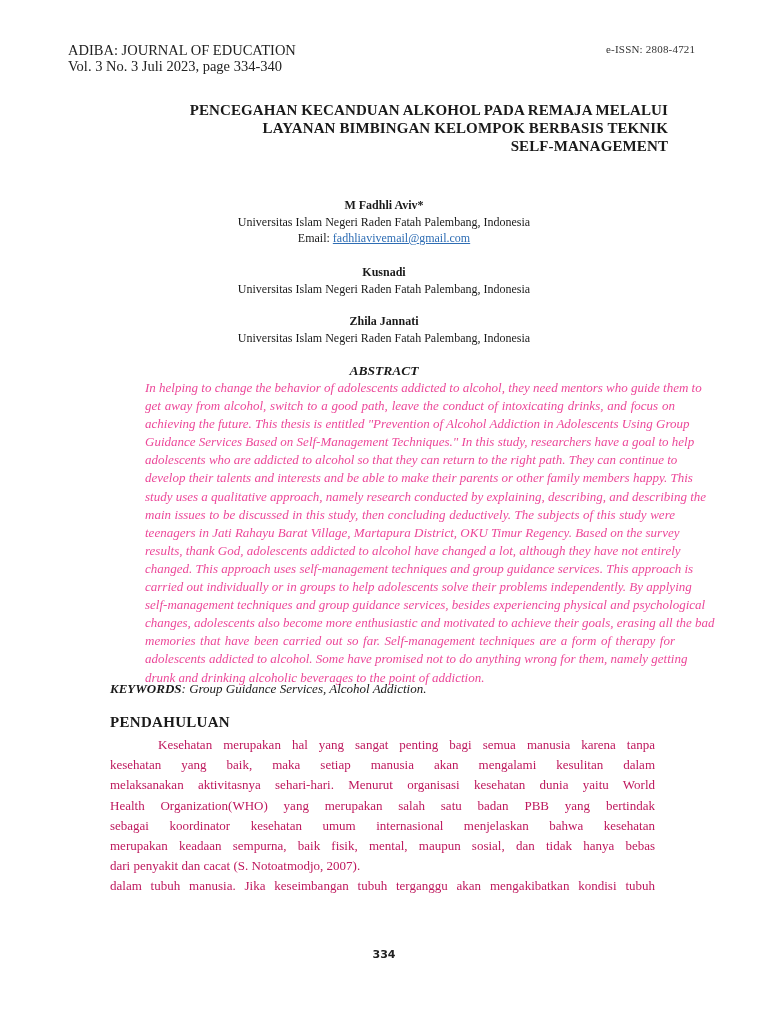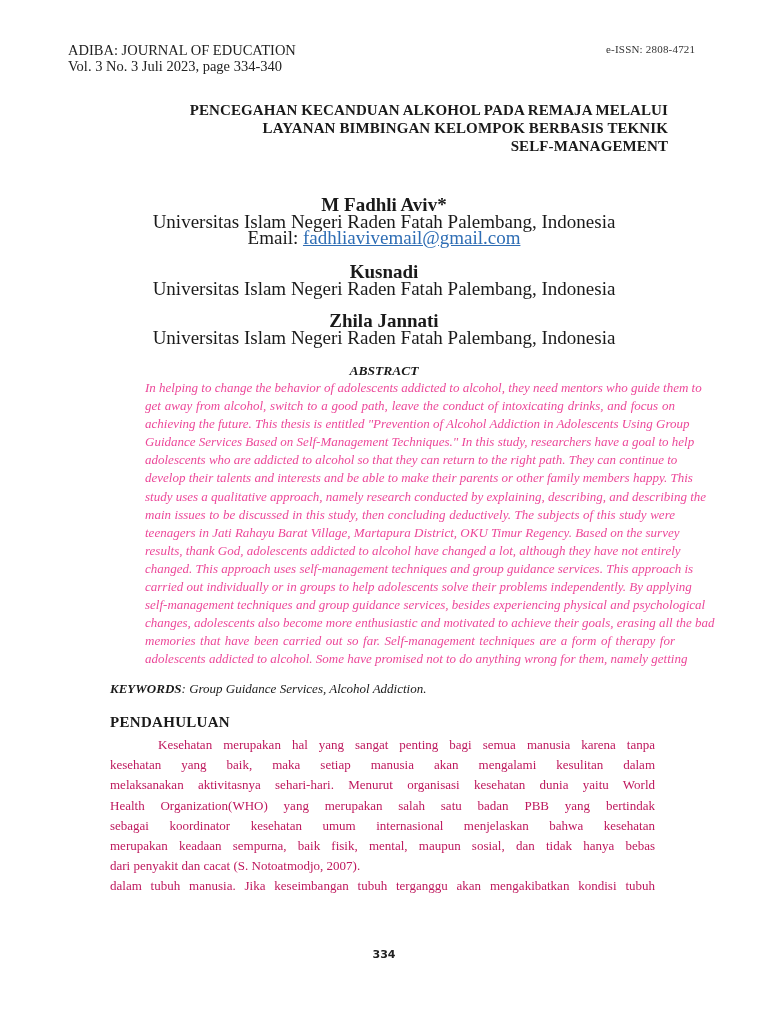--- a/index.html
+++ b/index.html
@@ -4,21 +4,21 @@
   <style>
     html, body { margin: 0; padding: 0; background: #ffffff; }
     body { width: 768px; height: 1024px; position: relative; overflow: hidden;
            font-family: "Liberation Serif", "DejaVu Serif", serif; color: #1a1a1a; }
     .abs { position: absolute; }
     .journal { left: 68px; top: 42px; font-size: 14.5px; line-height: 16px; color: #222; }
     .journal div { white-space: nowrap; }
     .issn { left: 606px; top: 43px; font-size: 11px; color: #333; letter-spacing: 0.2px; }
     .title { left: 100px; width: 568px; top: 101px; text-align: right; font-weight: bold;
              font-size: 15px; line-height: 18px; color: #1a1a1a; letter-spacing: 0.1px; }
-    .author-block { left: 100px; width: 568px; text-align: center; font-size: 19px; line-height: 16.5px; }
+    .author-block { left: 100px; width: 568px; text-align: center; font-size: 12px; line-height: 16.5px; }
     .author-name { font-weight: bold; }
     .email-link { color: #2e6db4; text-decoration: underline; }
     .abstract-title { left: 100px; width: 568px; top: 363px; text-align: center; font-weight: bold;
                       font-style: italic; font-size: 13.5px; }
     .abstract { left: 145px; width: 530px; top: 379px; font-style: italic; font-size: 13px;
                 line-height: 18.1px; text-align: justify; color: #ec4899; }
     .abstract .ln { display: block; text-align: justify; text-align-last: justify; white-space: nowrap; height: 18.1px; overflow: visible; }
     .abstract .ln.last { text-align-last: left; }
     .keywords { left: 110px; top: 681px; font-size: 13px; font-style: italic; }
     .keywords .kw-label { font-weight: bold; }
@@ -75,20 +75,21 @@
   <span class="ln">study uses a qualitative approach, namely research conducted by explaining, describing, and describing the</span>
   <span class="ln">main issues to be discussed in this study, then concluding deductively. The subjects of this study were</span>
   <span class="ln">teenagers in Jati Rahayu Barat Village, Martapura District, OKU Timur Regency. Based on the survey</span>
   <span class="ln">results, thank God, adolescents addicted to alcohol have changed a lot, although they have not entirely</span>
   <span class="ln">changed. This approach uses self-management techniques and group guidance services. This approach is</span>
   <span class="ln">carried out individually or in groups to help adolescents solve their problems independently. By applying</span>
   <span class="ln">self-management techniques and group guidance services, besides experiencing physical and psychological</span>
   <span class="ln">changes, adolescents also become more enthusiastic and motivated to achieve their goals, erasing all the bad</span>
   <span class="ln">memories that have been carried out so far. Self-management techniques are a form of therapy for</span>
   <span class="ln">adolescents addicted to alcohol. Some have promised not to do anything wrong for them, namely getting</span>
+  <span class="ln last">drunk and drinking alcoholic beverages to the point of addiction.</span>
 </div>
 
 <div class="abs keywords">
   <span class="kw-label">KEYWORDS</span><span>: </span><span>Group Guidance Services, Alcohol Addiction.</span>
 </div>
 
 <div class="abs section">PENDAHULUAN</div>
 
 <div class="abs body-text">
   <span class="ln indent">Kesehatan merupakan hal yang sangat penting bagi semua manusia karena tanpa</span>

